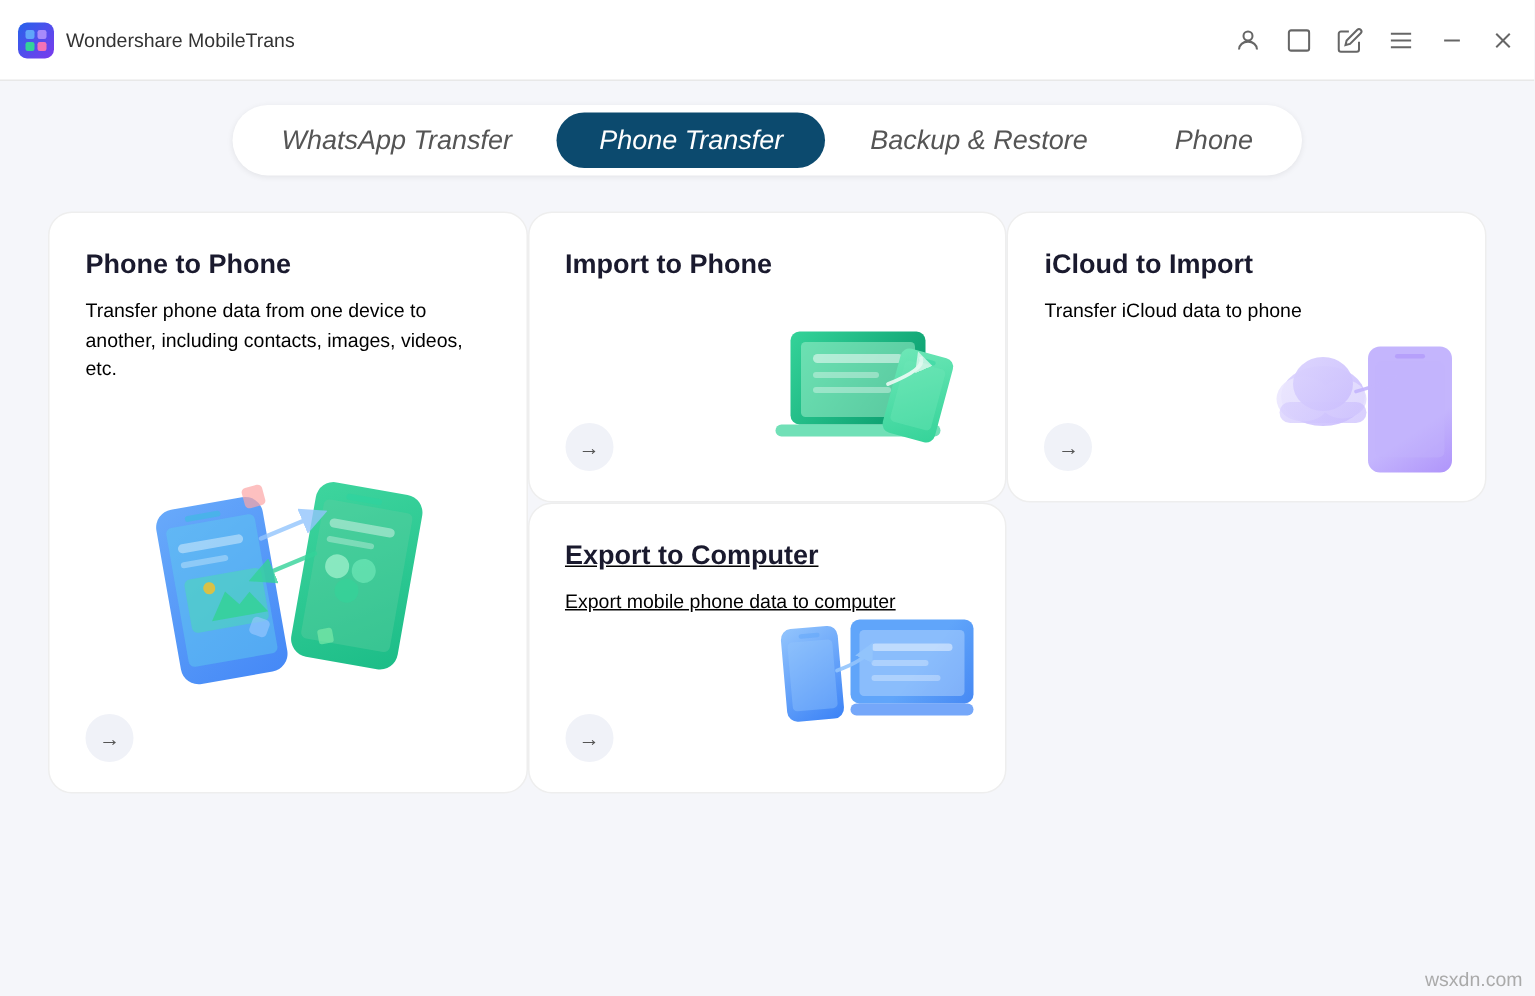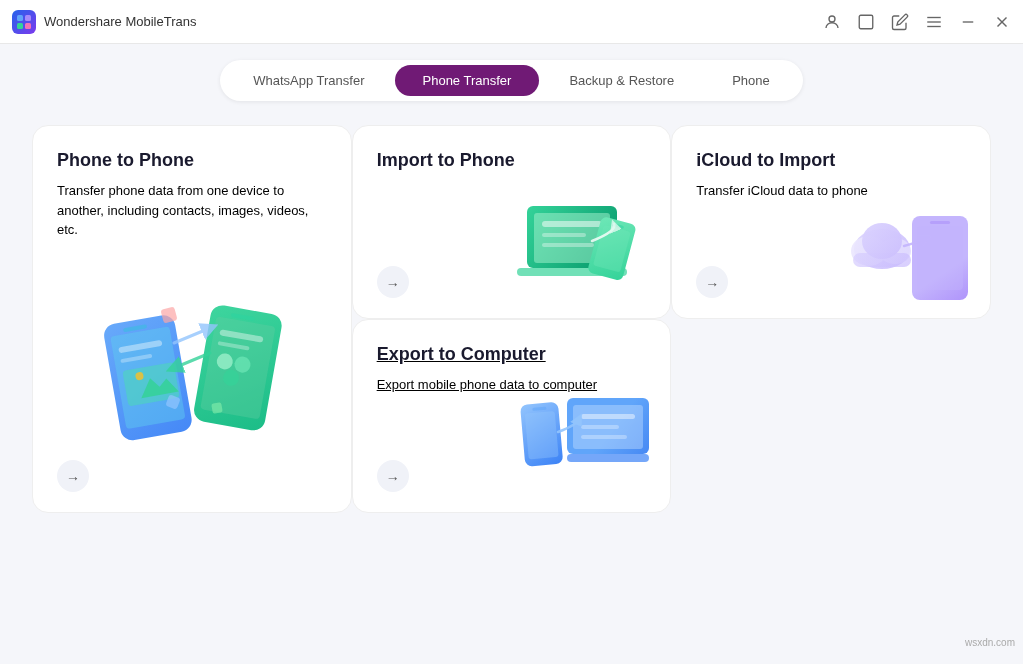--- a/index.html
+++ b/index.html
@@ -11,21 +11,21 @@
       overflow: hidden;
       user-select: none;
     }
 
     
     .title-bar {
       display: flex;
       align-items: center;
       justify-content: space-between;
       background: #ffffff;
-      height: 44px;
+      height: 54px;
       padding: 0 12px;
       border-bottom: 1px solid #e8e8e8;
     }
     .title-bar-left {
       display: flex;
       align-items: center;
       gap: 8px;
     }
     .app-icon {
       width: 24px;
@@ -69,30 +69,31 @@
       display: flex;
       background: #ffffff;
       border-radius: 30px;
       padding: 5px;
       gap: 2px;
       box-shadow: 0 1px 4px rgba(0,0,0,0.08);
     }
     .nav-tab {
       padding: 8px 28px;
       border-radius: 25px;
-      font-size: 13px;
+      font-size: 18px;
       font-weight: 500;
       color: #555;
       cursor: pointer;
       border: none;
       background: transparent;
       transition: all 0.2s;
+      font-style: italic;
     }
     .nav-tab.active {
-      background: #701a75;
+      background: #0c4a6e;
       color: #ffffff;
     }
 
     
     .main-content {
       padding: 24px 32px;
       display: grid;
       grid-template-columns: 1fr 1fr 1fr;
       grid-template-rows: auto auto;
       gap: 0;
@@ -175,23 +176,23 @@
       text-decoration: underline;
     }
 
     .card-content-top {
       margin-bottom: 8px;
     }
 
     
     .watermark {
       position: fixed;
-      bottom: 16px;
+      bottom: 4px;
       right: 8px;
-      font-size: 10px;
+      font-size: 13px;
       color: #aaa;
     }
   </style>
 </head>
 <body>
 
 <div class="title-bar">
   <div class="title-bar-left">
     <div class="app-icon">
       <svg width="16" height="16" viewBox="0 0 16 16" fill="none">

